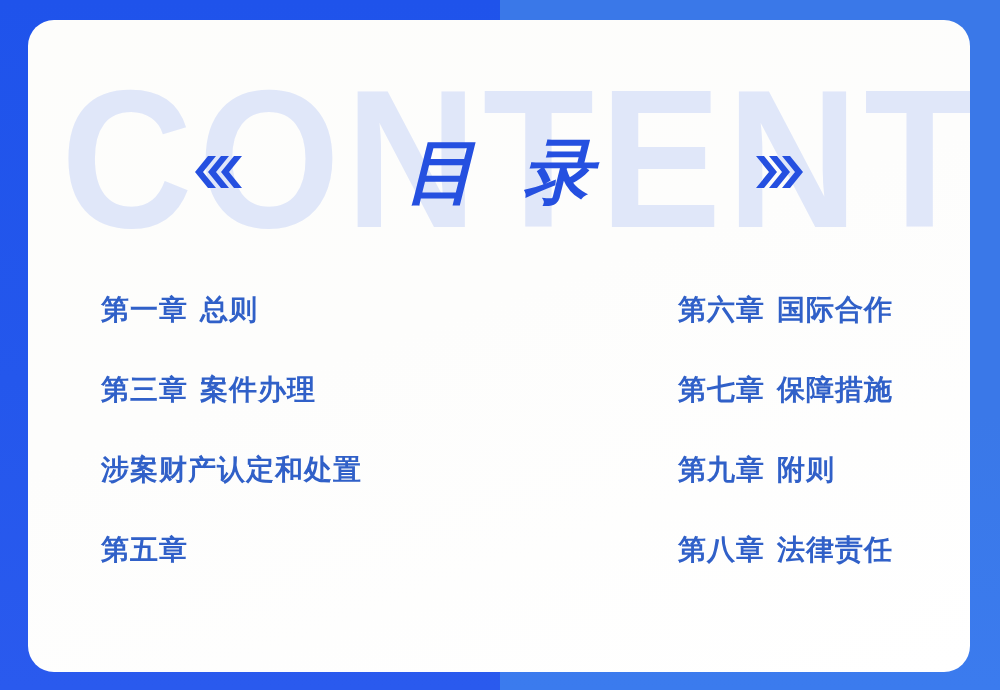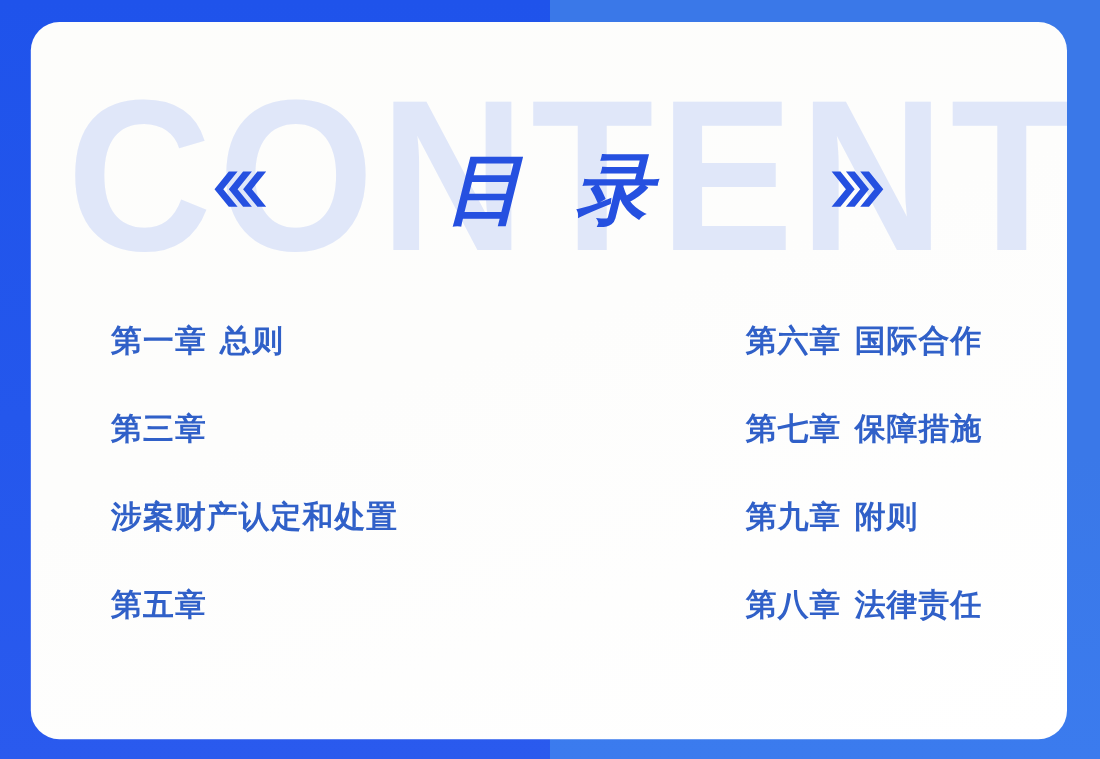--- a/index.html
+++ b/index.html
@@ -173,20 +173,21 @@
       <div class="toc-col col-left">
 
         <div class="toc-item">
           <span class="toc-num">第一章</span>
           <span class="toc-title">总则</span>
         </div>
 
 
         <div class="toc-item">
           <span class="toc-num">第三章</span>
+          <span class="toc-title">案件办理</span>
         </div>
 
         <div class="toc-item">
           <span class="toc-title">涉案财产认定和处置</span>
         </div>
 
         <div class="toc-item">
           <span class="toc-num">第五章</span>
         </div>
 

